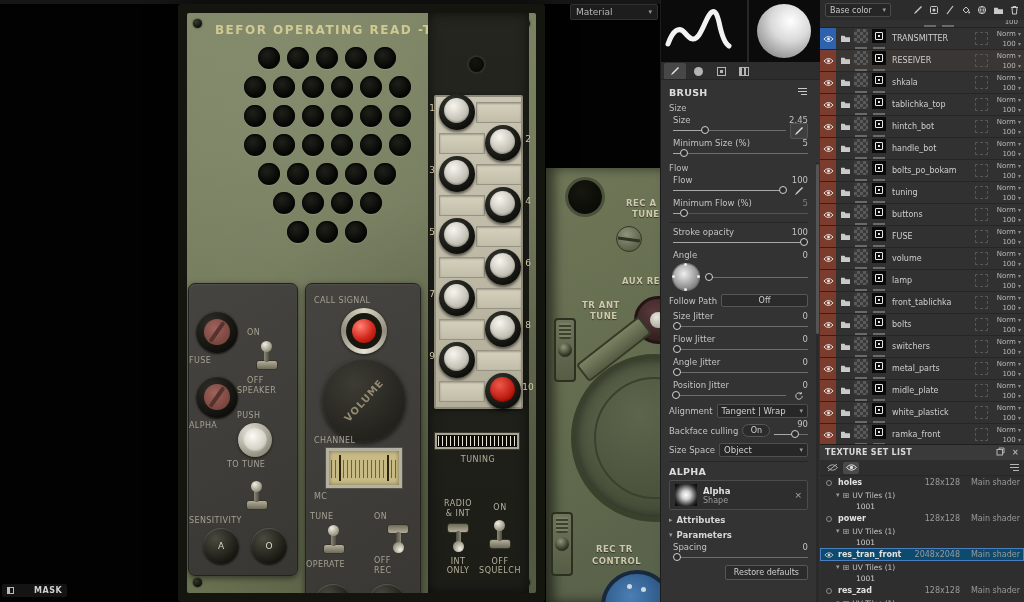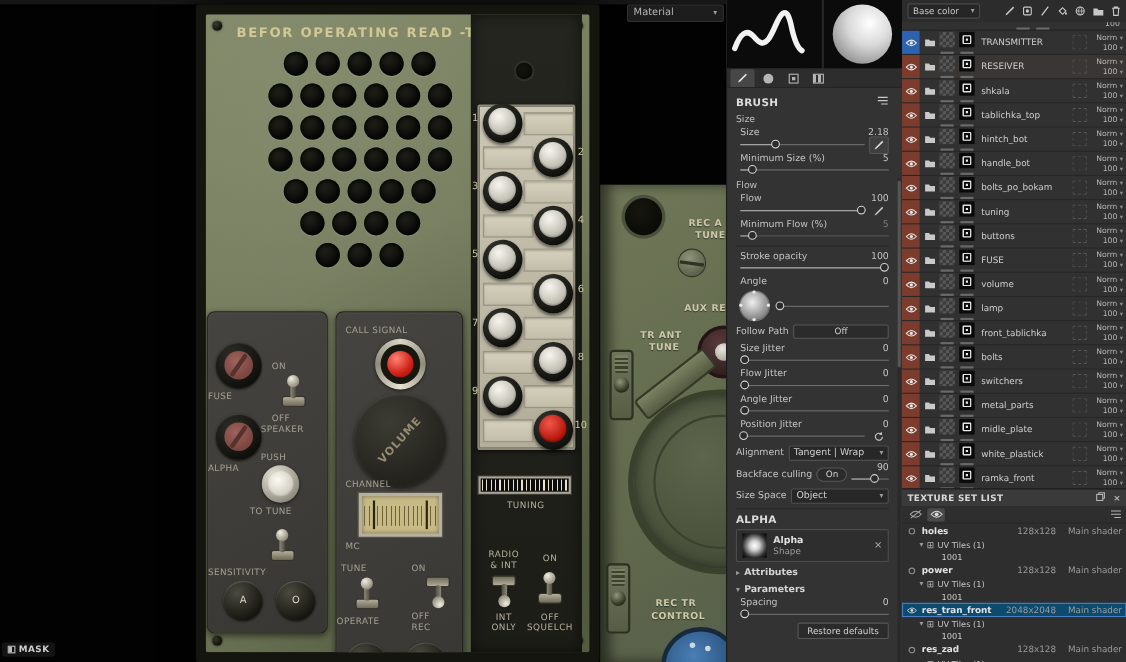--- a/index.html
+++ b/index.html
@@ -3,21 +3,21 @@
 <meta charset="utf-8">
 <style>
 *{margin:0;padding:0;box-sizing:border-box}
 html,body{width:1024px;height:602px;overflow:hidden;background:#000}
 body{font-family:"DejaVu Sans","Liberation Sans",sans-serif;color:#c8c8c8}
 #root{position:relative;width:1024px;height:602px}
 
 #viewport{position:absolute;left:0;top:0;width:660px;height:602px;background:#020202;overflow:hidden}
 #topstrip{position:absolute;left:0;top:0;width:660px;height:4px;background:#161616}
 #matdrop{position:absolute;left:570px;top:4px;width:88px;height:16px;background:#1d1d1d;border:1px solid #313131;border-radius:2px;color:#b5b5b5;font-size:9px;display:flex;align-items:center;justify-content:space-between;padding:0 5px}
-#maskbadge{position:absolute;left:2px;top:584px;height:13px;background:#141414;border-radius:2px;display:flex;align-items:center;gap:3px;padding:0 5px;color:#cfcfcf;font-size:8px;font-weight:bold;letter-spacing:.5px}
+#maskbadge{position:absolute;left:2px;top:584px;height:13px;background:#141414;border-radius:2px;display:flex;align-items:center;gap:20px;padding:0 5px;color:#cfcfcf;font-size:8px;font-weight:bold;letter-spacing:.5px}
 #maskbadge i{width:7px;height:7px;border:1px solid #bbb;background:linear-gradient(90deg,#bbb 50%,transparent 50%)}
 
 #radio{position:absolute;left:178px;top:4px;width:367px;height:598px;background:#15150f;border-radius:3px;box-shadow:0 0 30px rgba(0,0,0,.8)}
 #face{position:absolute;left:9px;top:9px;width:349px;height:580px;overflow:hidden;border-radius:2px;background:radial-gradient(circle at 30% 18%,rgba(255,255,255,.08),transparent 55%),radial-gradient(circle at 85% 85%,rgba(0,0,0,.28),transparent 55%),linear-gradient(160deg,#7e8665,#6e7556 60%,#667050)}
 .screw{position:absolute;width:9px;height:9px;border-radius:50%;background:radial-gradient(circle at 35% 30%,#3a3a30,#11110c 70%);box-shadow:0 0 2px rgba(0,0,0,.8)}
 #rtitle{position:absolute;left:0;top:10px;width:100%;text-align:center;font-size:12px;font-weight:bold;letter-spacing:1.5px;color:rgba(219,209,153,.88)}
 #grille{position:absolute;left:0;top:34px;width:300px;height:215px}
 .ghole{position:absolute;width:22px;height:22px;border-radius:50%;background:radial-gradient(circle at 40% 35%,#20201a,#060605 65%);box-shadow:inset 0 1px 2px rgba(0,0,0,.9),0 1px 1px rgba(255,255,255,.12)}
 .subpanel{position:absolute;background:linear-gradient(150deg,#454440,#383733);border:1px solid #23221e;border-radius:7px;box-shadow:inset 0 1px 2px rgba(255,255,255,.06),0 2px 6px rgba(0,0,0,.5)}
 #lpanel{left:1px;top:270px;width:110px;height:293px}
@@ -466,21 +466,21 @@
         <span>BRUSH</span>
         <span><svg width="11" height="9" viewBox="0 0 11 9">
               <path d="M1 1.5 h9 M1 4.5 h9 M4 7.5 h6" stroke="#c9c9c9" stroke-width="1"></path>
             </svg></span>
       </div>
       <div id="brush-params">
           <div class="bsec">Size</div>
           <div class="bparam">
             <div class="blv">
               <span class="blab">Size</span>
-              <span>2.18</span>
+              <span>2.45</span>
             </div>
             <div class="bslide">
               <div class="slider">
                 <i class="tr"></i>
                 <i class="fl" style="width:28%"></i>
                 <i class="hd" style="left:28%"></i>
               </div>
               <span class="picon btnlike">
                 <svg width="10" height="10" viewBox="0 0 10 10">
                   <path d="M1 9 L3 8 L9 2 L8 1 L2 7 Z" fill="#e0e0e0"></path>

